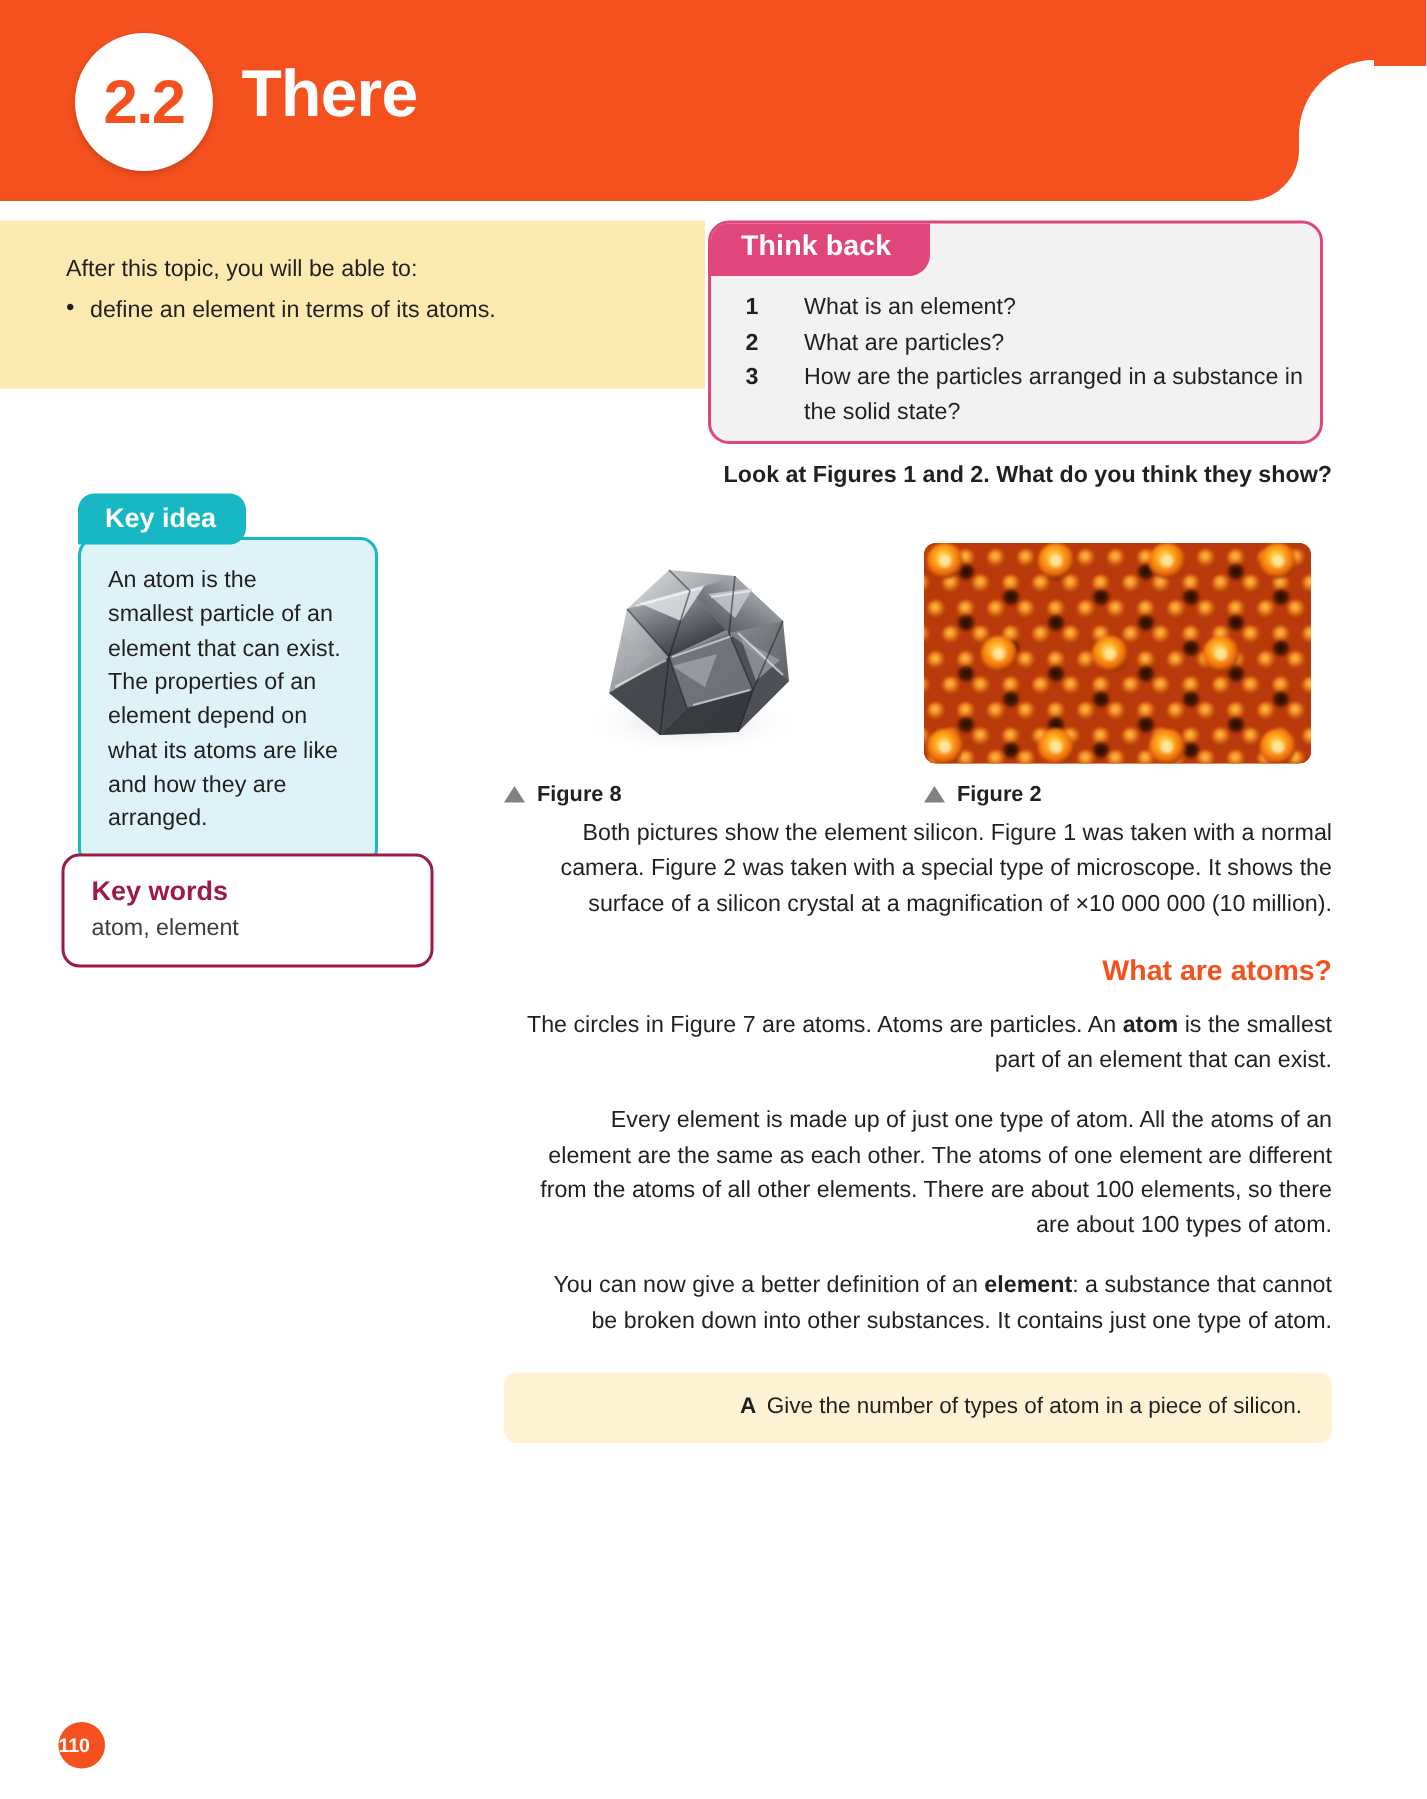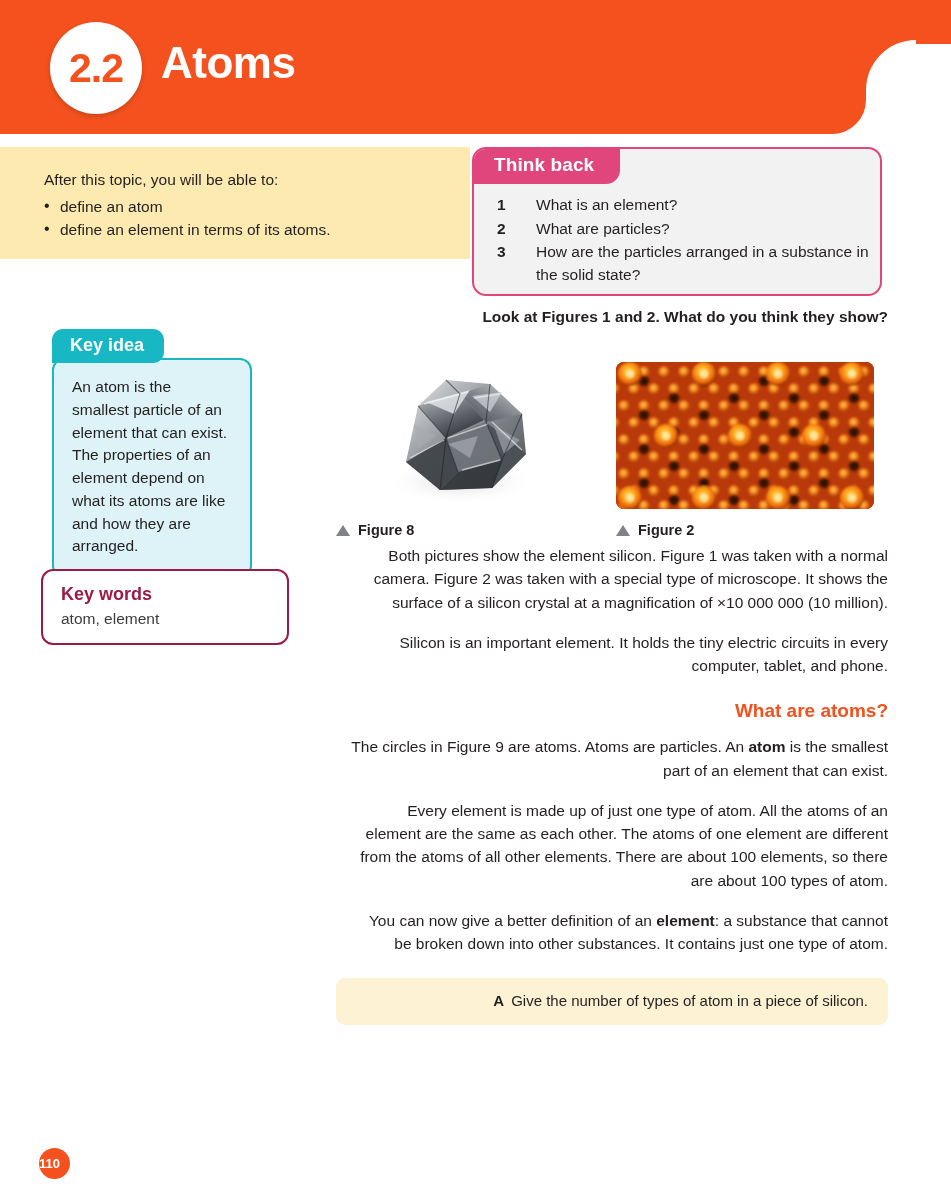--- a/index.html
+++ b/index.html
@@ -312,27 +312,26 @@
 </style>
 </head>
 <body>
 
 <div class="header-wrap">
   <div class="header-bar-top"></div>
   <div class="header-bar-main"></div>
   <div class="header-notch"></div>
   <div class="chapter-badge"></div>
   <div class="chapter-num">2.2</div>
-  <div class="header-title">Atoms</div>
+  <div class="header-title">There</div>
 </div>
 
 <div class="objectives">
   <p class="objectives-intro">After this topic, you will be able to:</p>
   <ul class="objectives-list">
-    <li>define an atom</li>
     <li>define an element in terms of its atoms.</li>
   </ul>
 </div>
 
 <div class="thinkback">
   <div class="thinkback-tab">Think back</div>
   <ul class="thinkback-list">
     <li>
       <span class="qnum">1</span>
       <span>What is an element?</span>
@@ -656,25 +655,24 @@
         </svg>
       </div>
       <div class="fig-caption">
         <span class="tri"></span><span>Figure 2</span>
       </div>
     </div>
 
   </div>
 
   <p class="body-p">Both pictures show the element silicon. Figure 1 was taken with a normal camera. Figure 2 was taken with a special type of microscope. It shows the surface of a silicon crystal at a magnification of ×10 000 000 (10 million).</p>
-  <p class="body-p">Silicon is an important element. It holds the tiny electric circuits in every computer, tablet, and phone.</p>
 
   <h2 class="section-head">What are atoms?</h2>
 
-  <p class="body-p"><span>The circles in Figure 9 are atoms. Atoms are particles. An </span><b>atom</b><span> is the smallest part of an element that can exist.</span></p>
+  <p class="body-p"><span>The circles in Figure 7 are atoms. Atoms are particles. An </span><b>atom</b><span> is the smallest part of an element that can exist.</span></p>
 
   <p class="body-p">Every element is made up of just one type of atom. All the atoms of an element are the same as each other. The atoms of one element are different from the atoms of all other elements. There are about 100 elements, so there are about 100 types of atom.</p>
 
   <p class="body-p"><span>You can now give a better definition of an </span><b>element</b><span>: a substance that cannot be broken down into other substances. It contains just one type of atom.</span></p>
 
   <div class="qbox">
     <span class="qlabel">A</span><span>Give the number of types of atom in a piece of silicon.</span>
   </div>
 
 </div>

